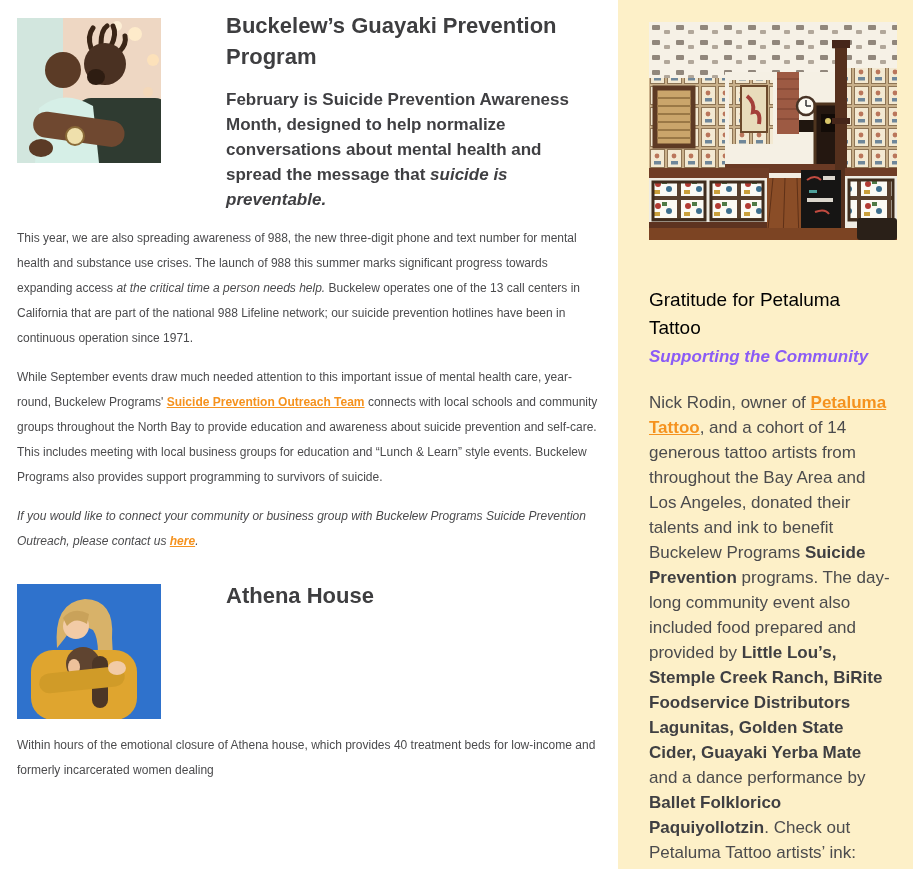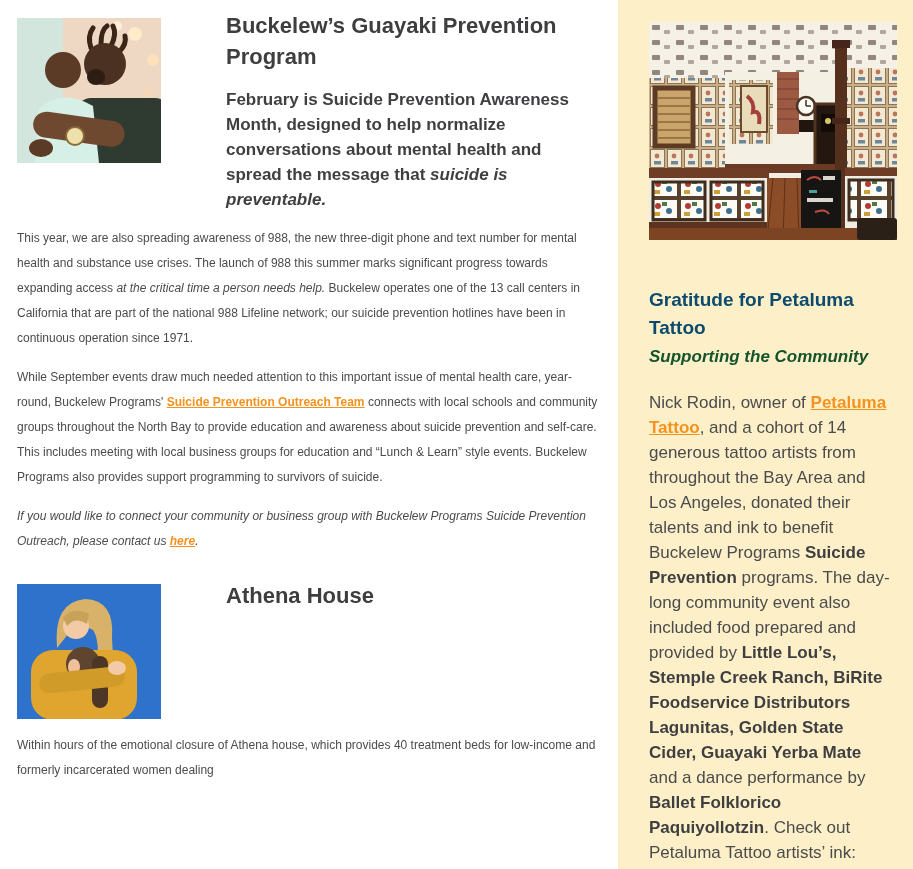--- a/index.html
+++ b/index.html
@@ -18,22 +18,22 @@
   .head-text{flex:1;min-width:0;}
   .intro{font-size:17px;line-height:25px;font-weight:bold;color:#3f3f42;margin:15px 0 0 0;}
   .intro em{font-style:italic;}
   p.body{font-size:12px;line-height:25px;margin:14px 0 0 0;}
   p.italic-p{font-style:italic;}
   a.link{color:#F5921E;font-weight:bold;text-decoration:underline;cursor:pointer;}
   .athena{margin-top:26px;}
   .athena .head-img{margin-top:4px;}
 
   .sb-photo{width:248px;height:218px;}
-  .sb-title{font-size:19px;line-height:28px;font-weight:bold;color:#0c4a6e;margin:46px 0 0 0;}
-  .sb-subtitle{font-size:17px;line-height:26px;font-weight:bold;font-style:italic;color:#14532d;margin-top:2px;}
+  .sb-title{font-size:19px;line-height:28px;font-weight:normal;color:#000000;margin:46px 0 0 0;}
+  .sb-subtitle{font-size:17px;line-height:26px;font-weight:bold;font-style:italic;color:#8b5cf6;margin-top:2px;}
   .sb-p{font-size:17px;line-height:25px;margin:20px 0 0 0;}
   .sb-p b{color:#3f3f42;}
 </style>
 </head>
 <body>
 
 <div class="page">
 
   <div class="main">
 

